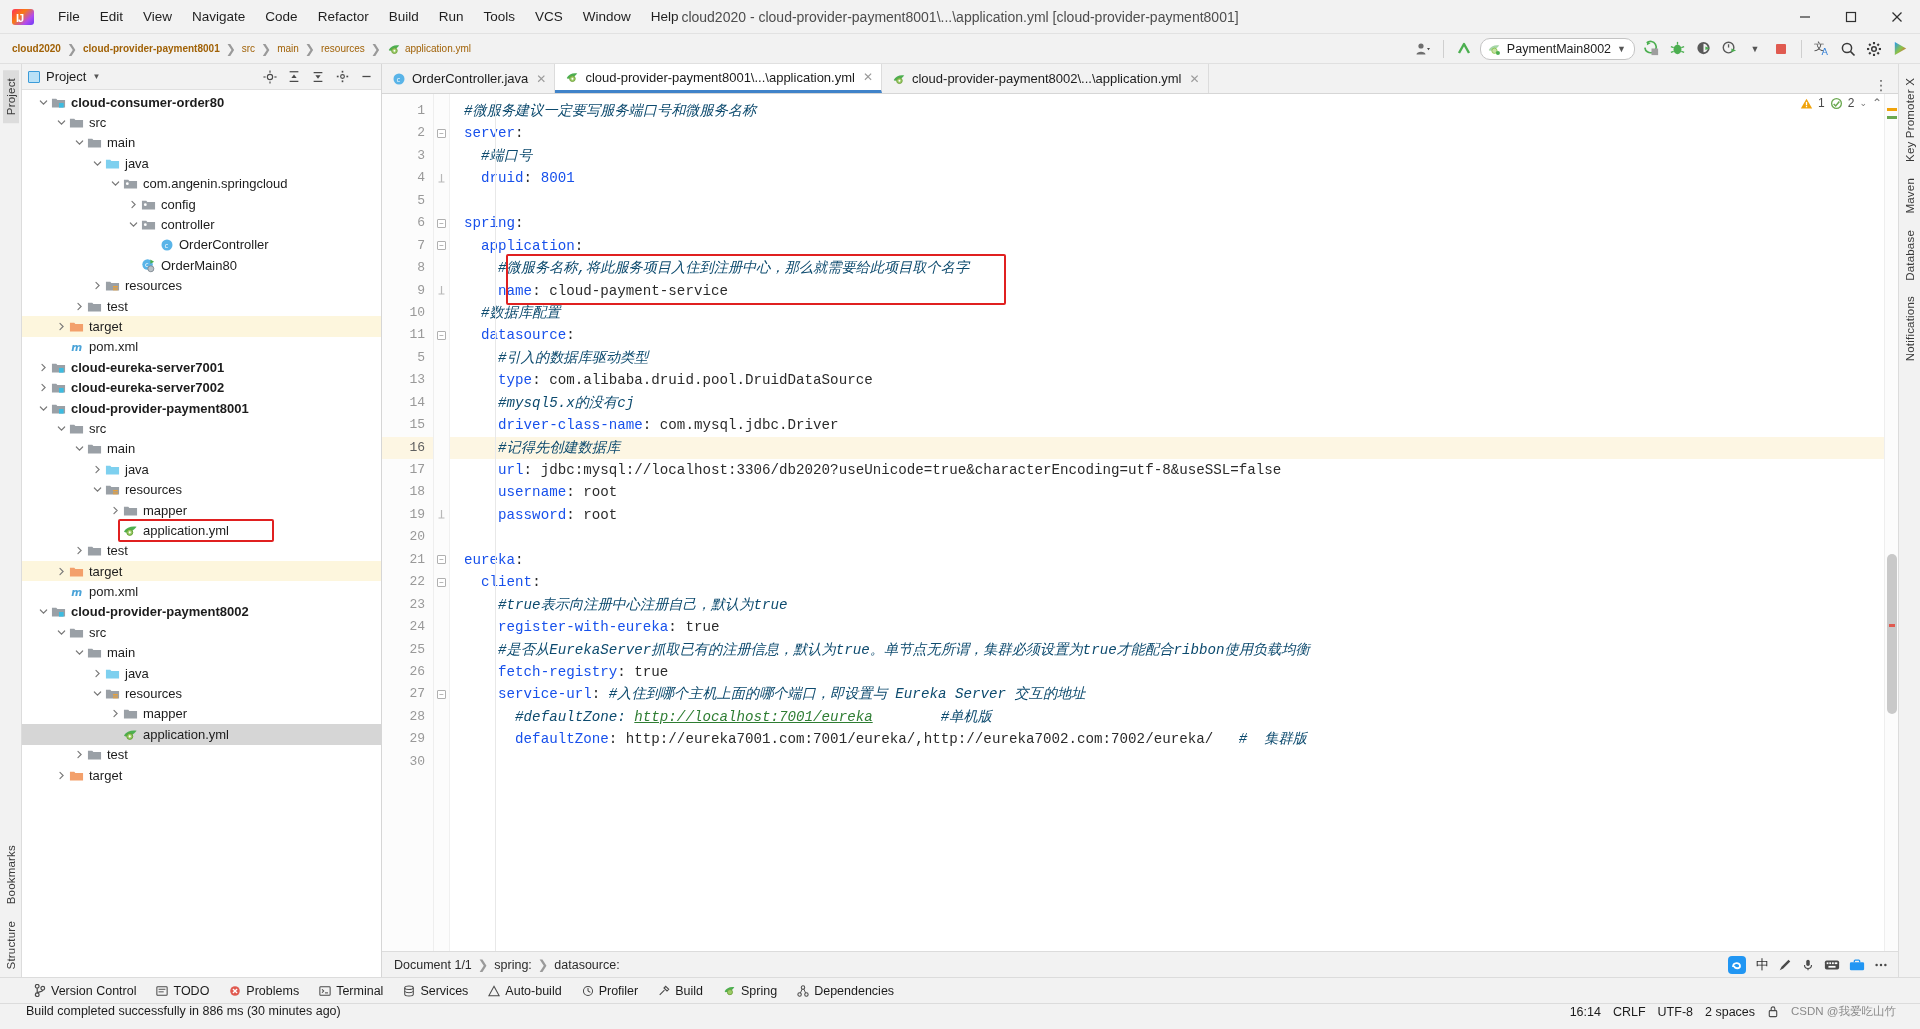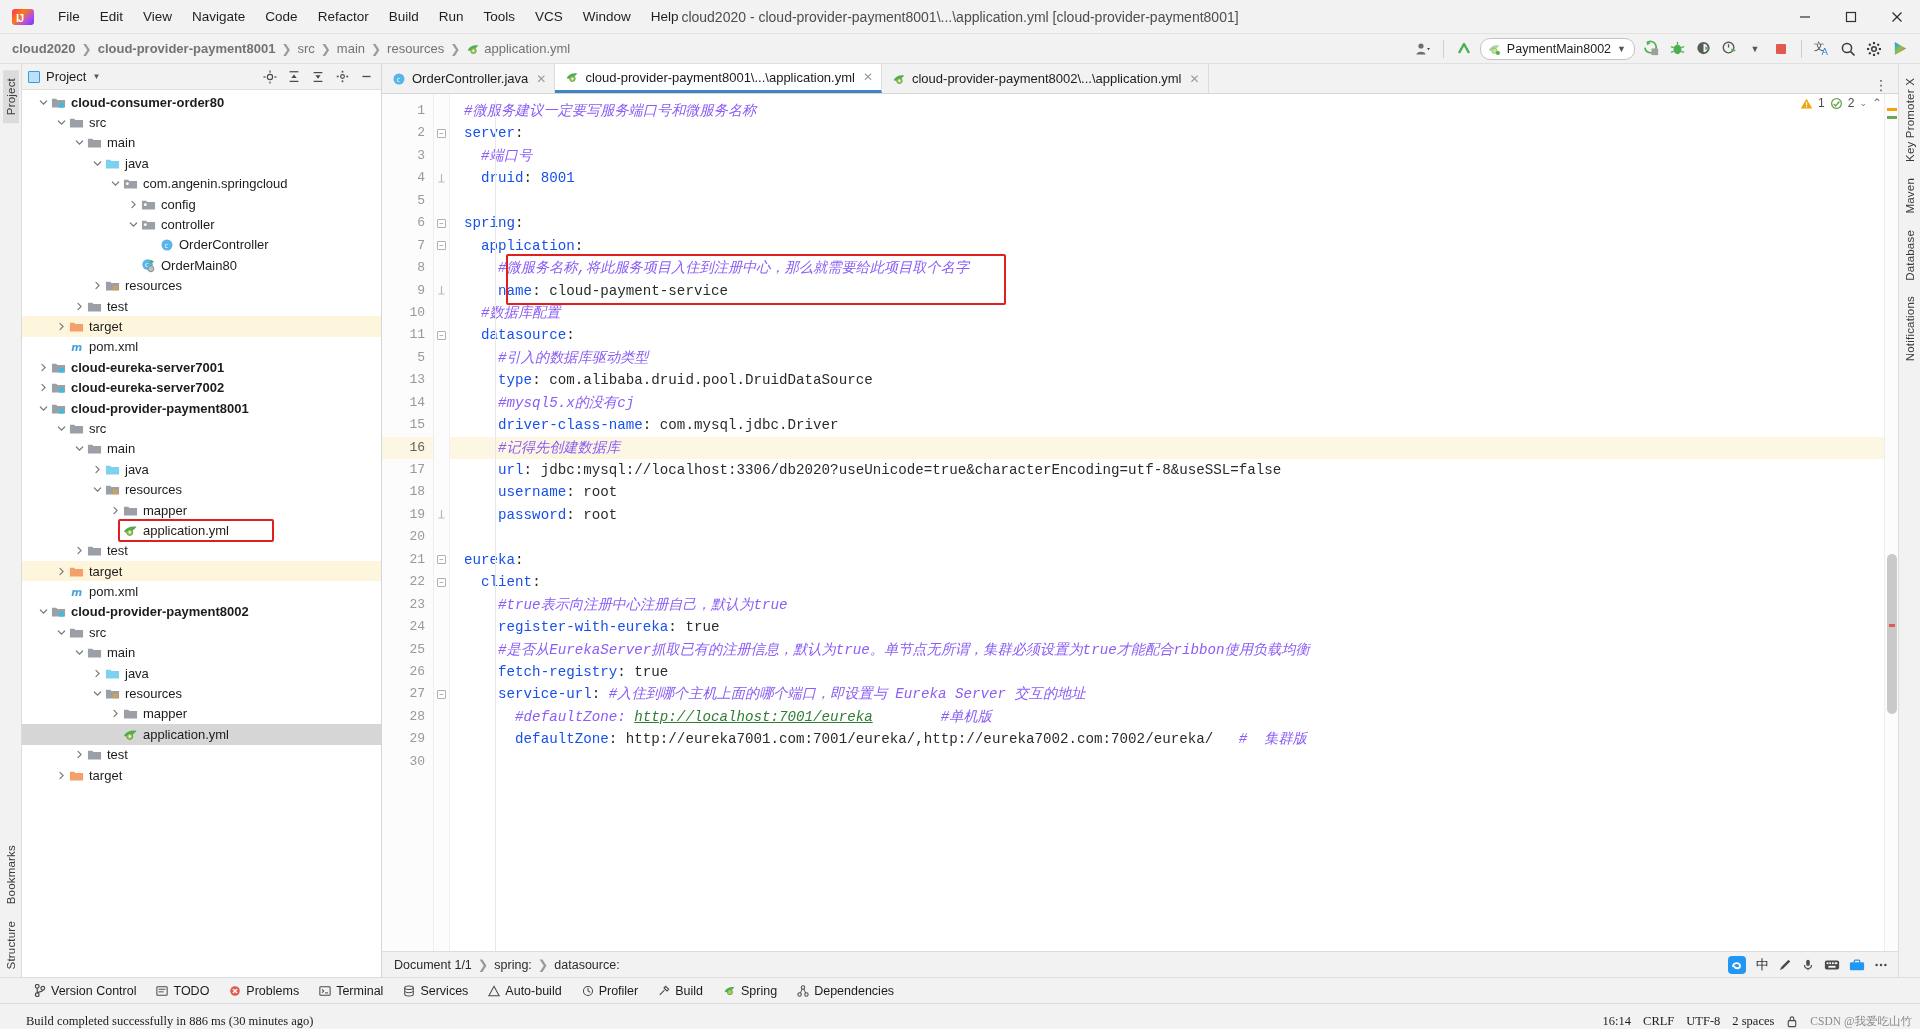--- a/index.html
+++ b/index.html
@@ -43,21 +43,21 @@
     width: 46px; height: 34px; display: flex; align-items: center; justify-content: center;
     color: #303030; font-size: 15px;
   }
 
   
   .navbar {
     height: 30px; display: flex; align-items: center; padding: 0 8px;
     background: #f2f2f2; border-bottom: 1px solid #e0e0e0; flex:0 0 30px;
   }
   .crumbs { display: flex; align-items: center; gap: 0; }
-  .crumb { font-size: 13px; color: #737373; padding: 2px 4px; white-space:nowrap;}
+  .crumb { font-size: 10px; color: #a16207; padding: 2px 4px; white-space:nowrap;}
   .crumb.bold { font-weight: 700; }
   .crumb-sep { color: #9a9a9a; font-size: 12px; padding: 0 2px; }
   .navbar-right { margin-left: auto; display: flex; align-items: center; gap: 6px; padding-right:2px;}
   .tb-ico { width: 20px; height: 20px; display:flex; align-items:center; justify-content:center; }
   .divider-v { width:1px; height:18px; background:#cfcfcf; margin:0 4px; }
   .runconfig {
     display:flex; align-items:center; gap:6px; height:22px;
     border:1px solid #c4c4c4; border-radius:10px; background:#fff;
     padding: 0 8px 0 6px; font-size:12.5px; color:#1c1c1c;
   }
@@ -153,21 +153,21 @@
   .foldtop{ border-radius:1px; }
   .codecol { flex:1 1 auto; padding-top:6px; position:relative; overflow:hidden; min-width:0;}
   .cline {
     height:22.45px; line-height:22.45px; font-family:"Liberation Mono", monospace;
     font-size:14.2px; white-space:pre; padding-left:14px; color:#2b2b2b;
   }
   .cline.cur { background:#fdf6e3; }
   .k { color:#1750eb; }       
   .p { color:#2b2b2b; }       
   .n { color:#1750eb; }       
-  .c { color: #8b5cf6; font-style: italic; }  
+  .c { color: #0c4a6e; font-style: italic; }  
   .lnk { color:#2e7d32; font-style:italic; text-decoration: underline; }
   .code-hl {
     position:absolute; border:2px solid #e02020; border-radius:2px; pointer-events:none;
   }
   .guide { position:absolute; width:1px; background:#e8e8e8; }
 
   
   .stripe {
     width: 14px; flex:0 0 14px; background:#fcfcfc; border-left:1px solid #eee;
     position:relative;
@@ -191,24 +191,23 @@
   
   .toolbar-bottom {
     height: 26px; display:flex; align-items:center; background:#f2f2f2;
     border-top:1px solid #dcdcdc; font-size:12.5px; color:#1c1c1c; flex:0 0 26px;
     padding-left: 26px; gap: 4px;
   }
   .twbtn { display:flex; align-items:center; gap:5px; padding: 2px 8px; }
 
   
   .statusbar {
-    height: 26px; display:flex; align-items:flex-end; background:#f2f2f2;
+    height: 26px; display:flex; align-items:flex-start; background:#f2f2f2;
     border-top:1px solid #dcdcdc; font-size:12.5px; color:#1c1c1c; flex:0 0 26px;
-    padding: 0 8px 0 26px;
-    font-family: Liberation Serif, serif;
+    padding: 0 24px 0 26px;
   }
   .statusbar .right { margin-left:auto; display:flex; align-items:center; gap:12px; }
   .watermark { color:#8a8a8a; font-size:11.5px; }
 
   .sicon { display:inline-flex; align-items:center; justify-content:center; }
 </style>
 </head>
 <body>
 
 <div class="app">

